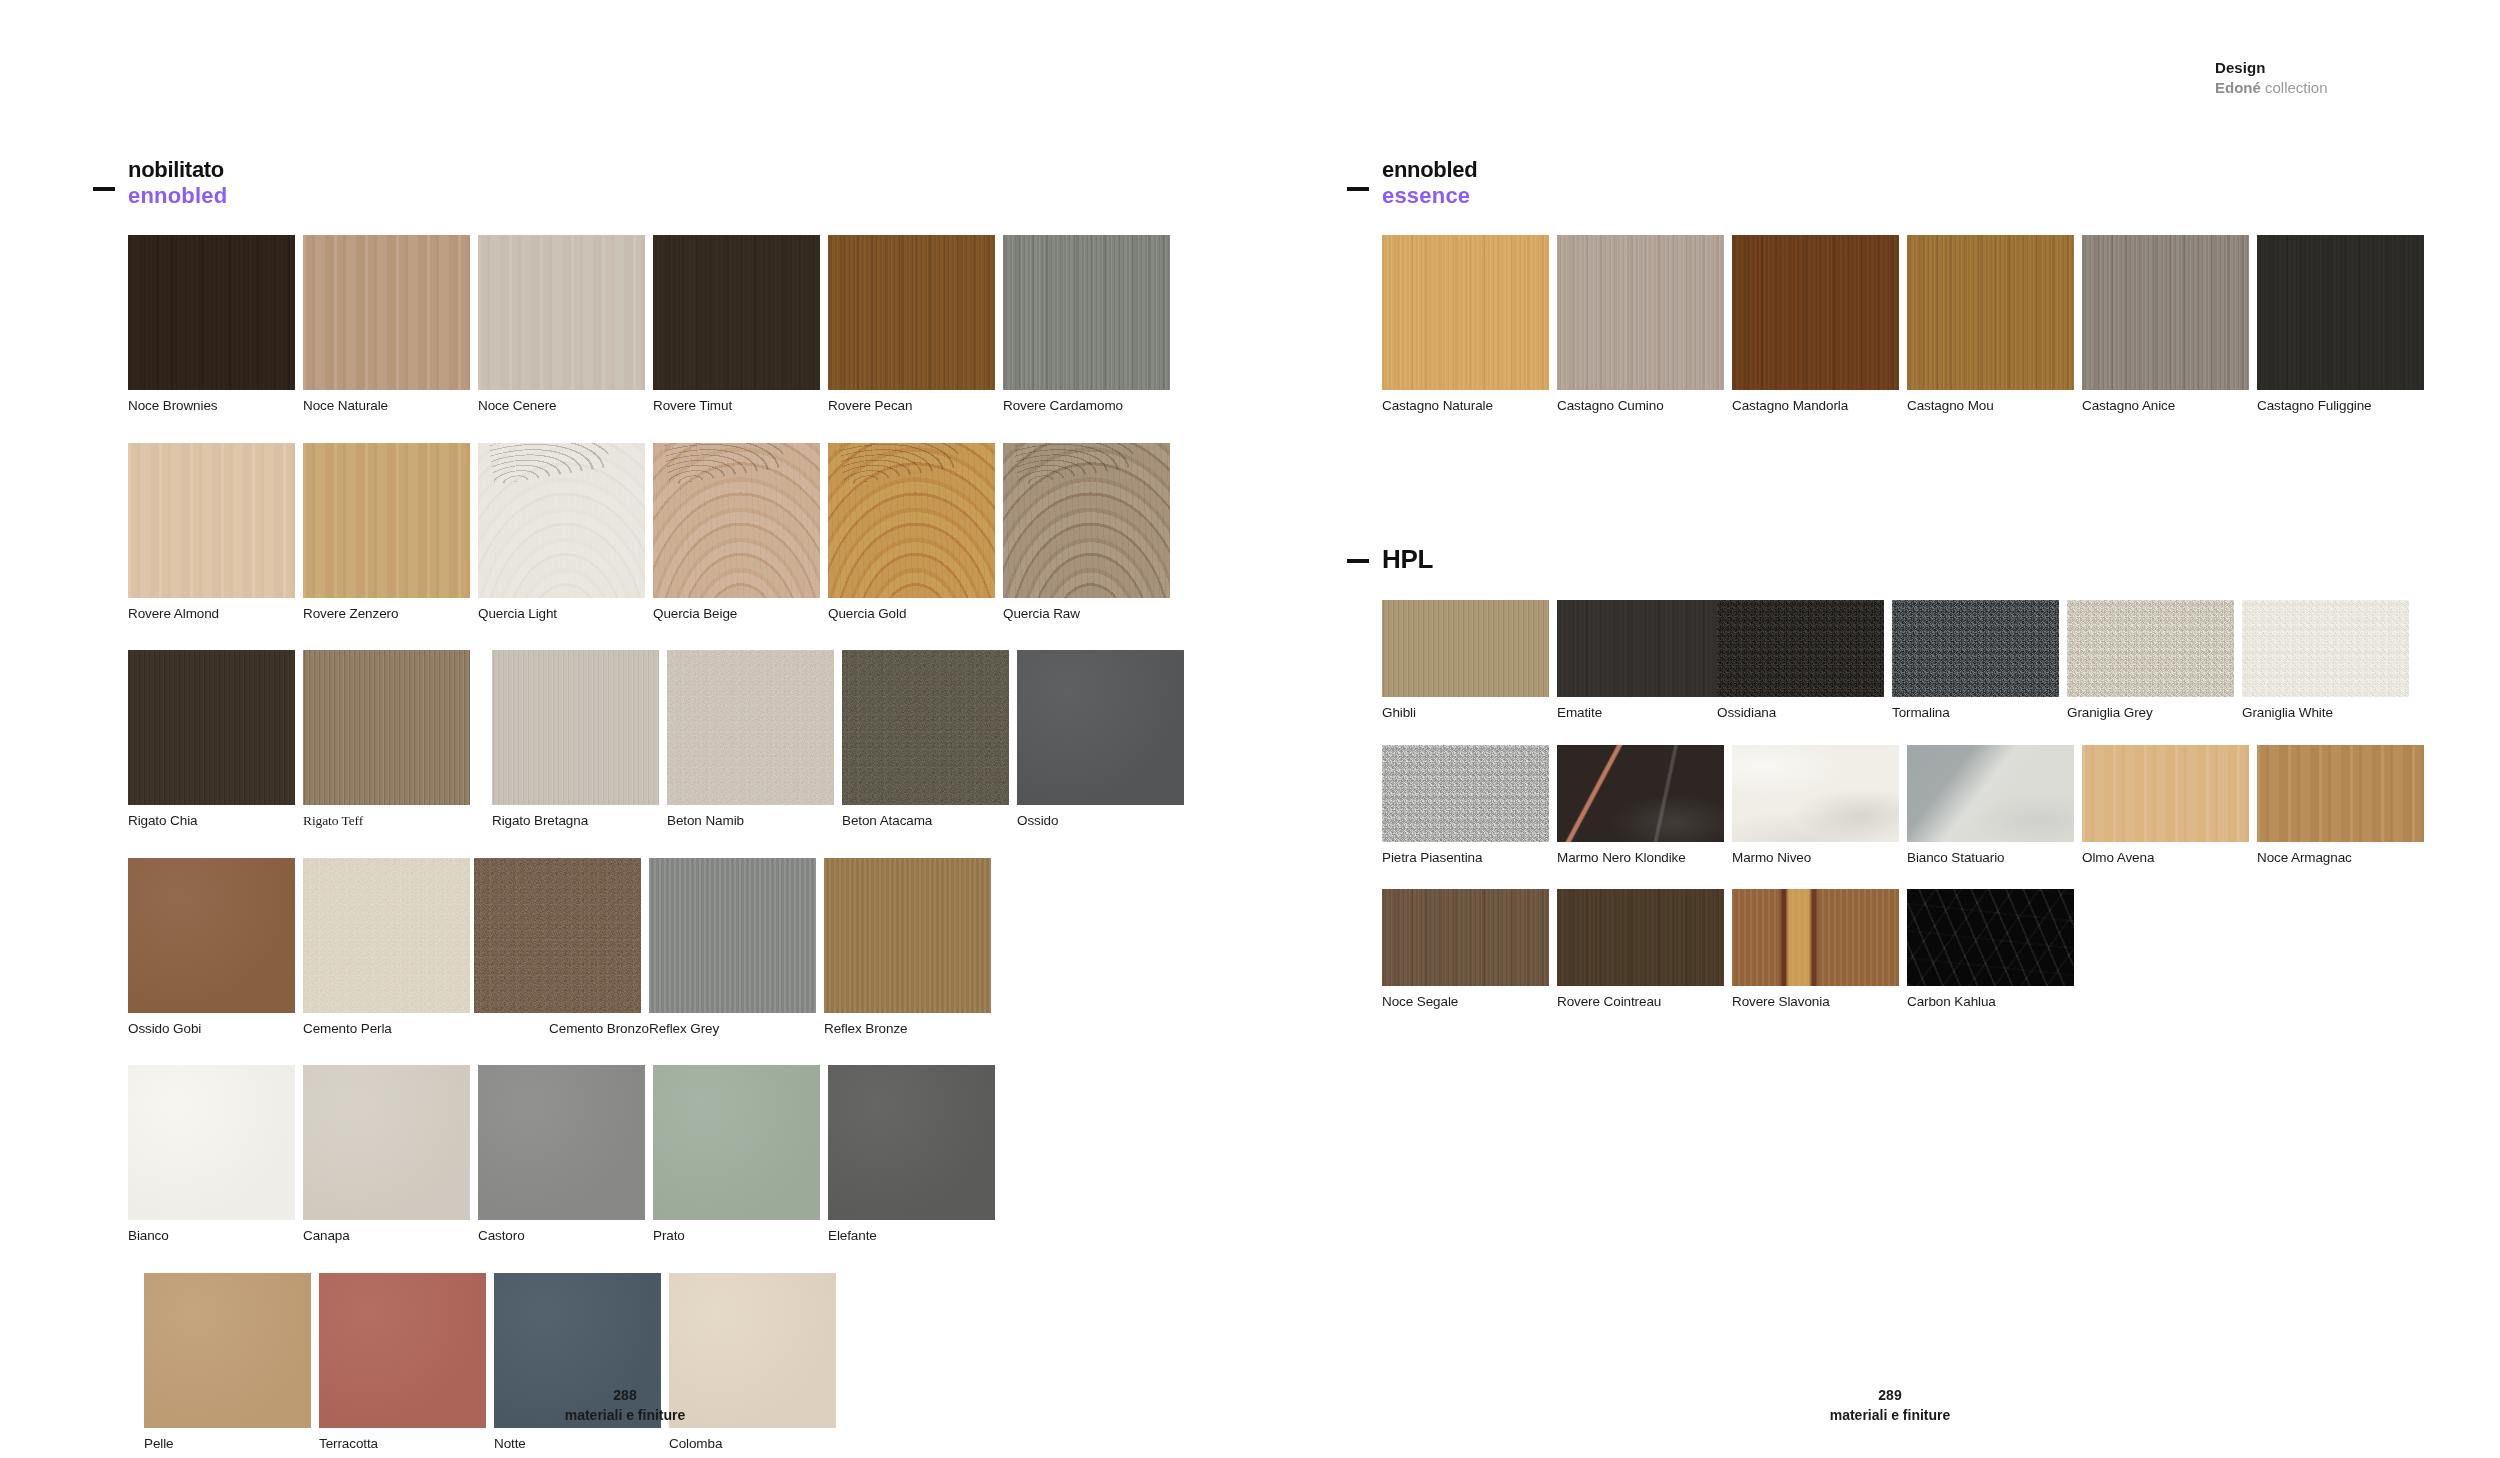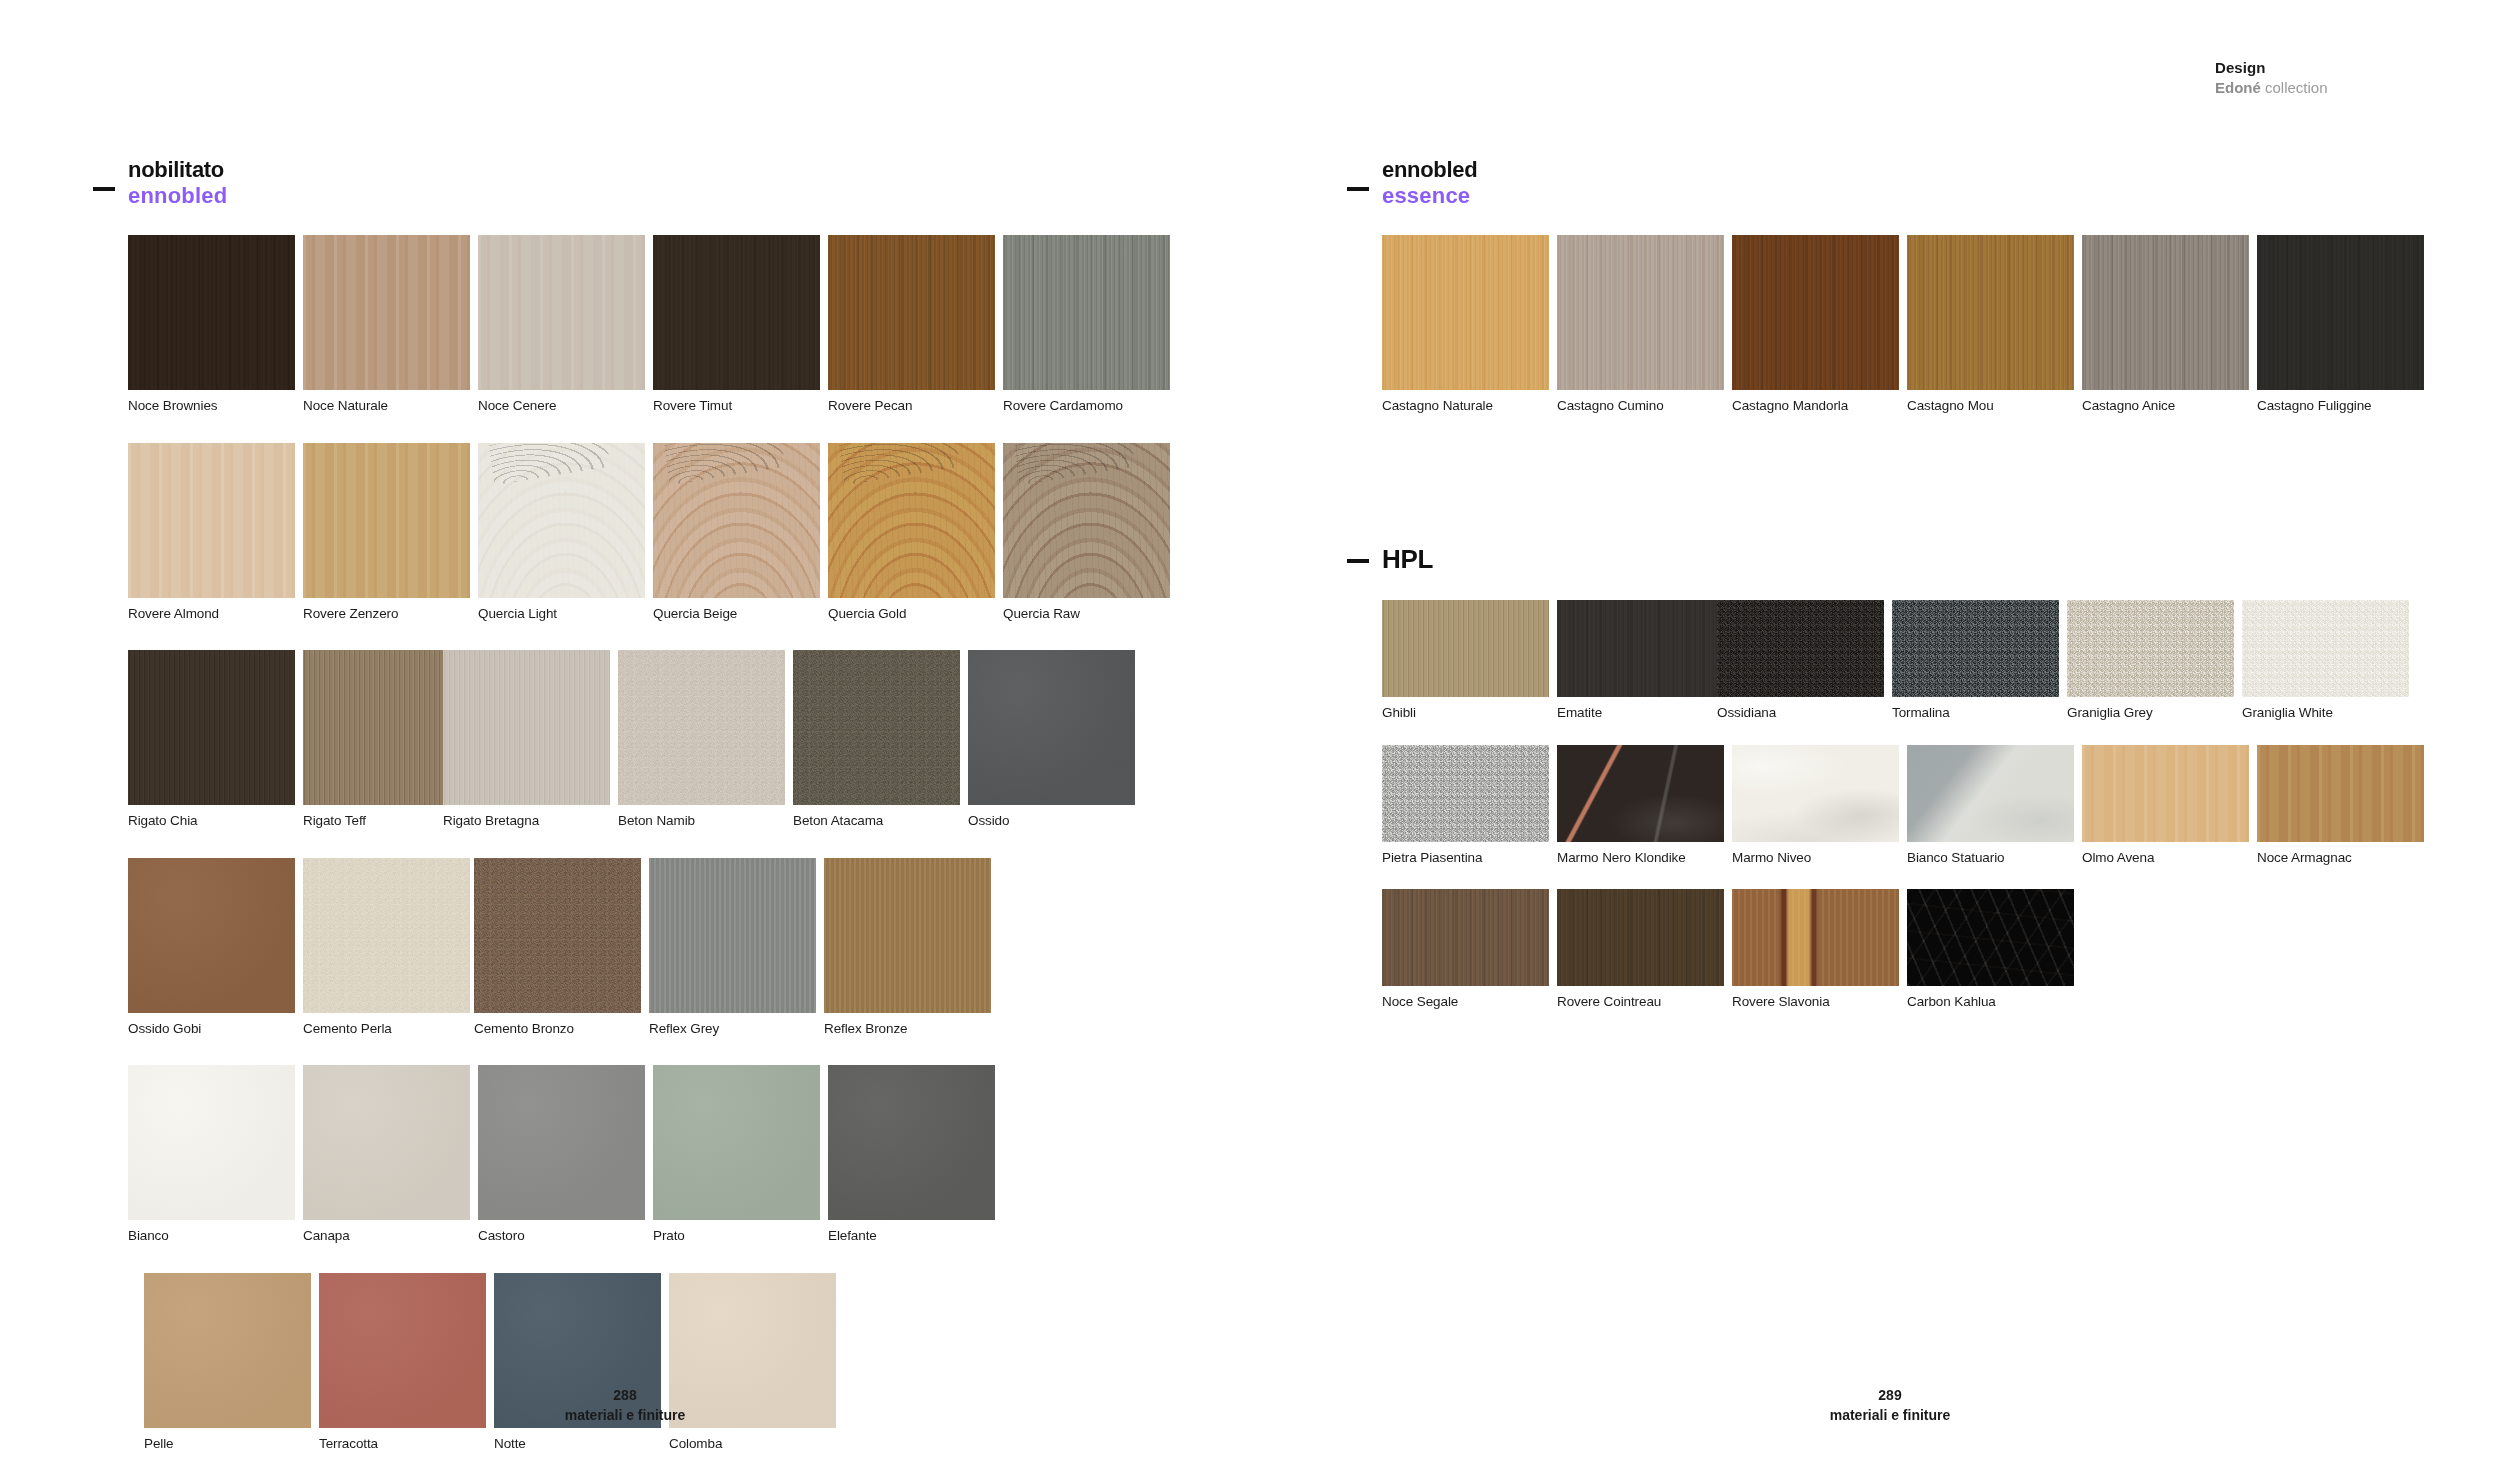--- a/index.html
+++ b/index.html
@@ -362,21 +362,21 @@
       <div class="cell" style="width: 175px;">
         <div class="swatch tex-cathedral" style="width: 167px; height: 155px; background: rgb(159, 138, 115);"></div>
         <div class="swatch-label">Quercia Raw</div>
       </div>
     </div>
     <div class="grid-row" style="margin-bottom: 30px;">
       <div class="cell" style="width: 175px;">
         <div class="swatch tex-rigato" style="width: 167px; height: 155px; background: rgb(59, 49, 39);"></div>
         <div class="swatch-label">Rigato Chia</div>
       </div>
-      <div class="cell" style="width: 140px;">
+      <div class="cell" style="width: 189px; font-family: Liberation Serif, serif;">
         <div class="swatch tex-rigato" style="width: 167px; height: 155px; background: rgb(142, 122, 97);"></div>
         <div class="swatch-label">Rigato Teff</div>
       </div>
       <div class="cell" style="width: 175px;">
         <div class="swatch tex-rigato" style="width: 167px; height: 155px; background: rgb(198, 191, 181);"></div>
         <div class="swatch-label">Rigato Bretagna</div>
       </div>
       <div class="cell" style="width: 175px;">
         <div class="swatch tex-speckle" style="width: 167px; height: 155px; background: rgb(205, 196, 185);"></div>
         <div class="swatch-label">Beton Namib</div>
@@ -392,21 +392,21 @@
     </div>
     <div class="grid-row" style="margin-bottom: 30px;">
       <div class="cell" style="width: 175px;">
         <div class="swatch tex-flat" style="width: 167px; height: 155px; background: rgb(141, 98, 67);"></div>
         <div class="swatch-label">Ossido Gobi</div>
       </div>
       <div class="cell" style="width: 171px;">
         <div class="swatch tex-speckle" style="width: 167px; height: 155px; background: rgb(221, 213, 196);"></div>
         <div class="swatch-label">Cemento Perla</div>
       </div>
-      <div class="cell" style="width: 175px;">
+      <div class="cell" style="width: 175px; text-align: right;">
         <div class="swatch tex-speckle" style="width: 167px; height: 155px; background: rgb(118, 96, 78);"></div>
         <div class="swatch-label">Cemento Bronzo</div>
       </div>
       <div class="cell" style="width: 175px;">
         <div class="swatch tex-brushed" style="width: 167px; height: 155px; background: rgb(136, 138, 136);"></div>
         <div class="swatch-label">Reflex Grey</div>
       </div>
       <div class="cell" style="width: 175px;">
         <div class="swatch tex-brushed" style="width: 167px; height: 155px; background: rgb(154, 122, 79);"></div>
         <div class="swatch-label">Reflex Bronze</div>

